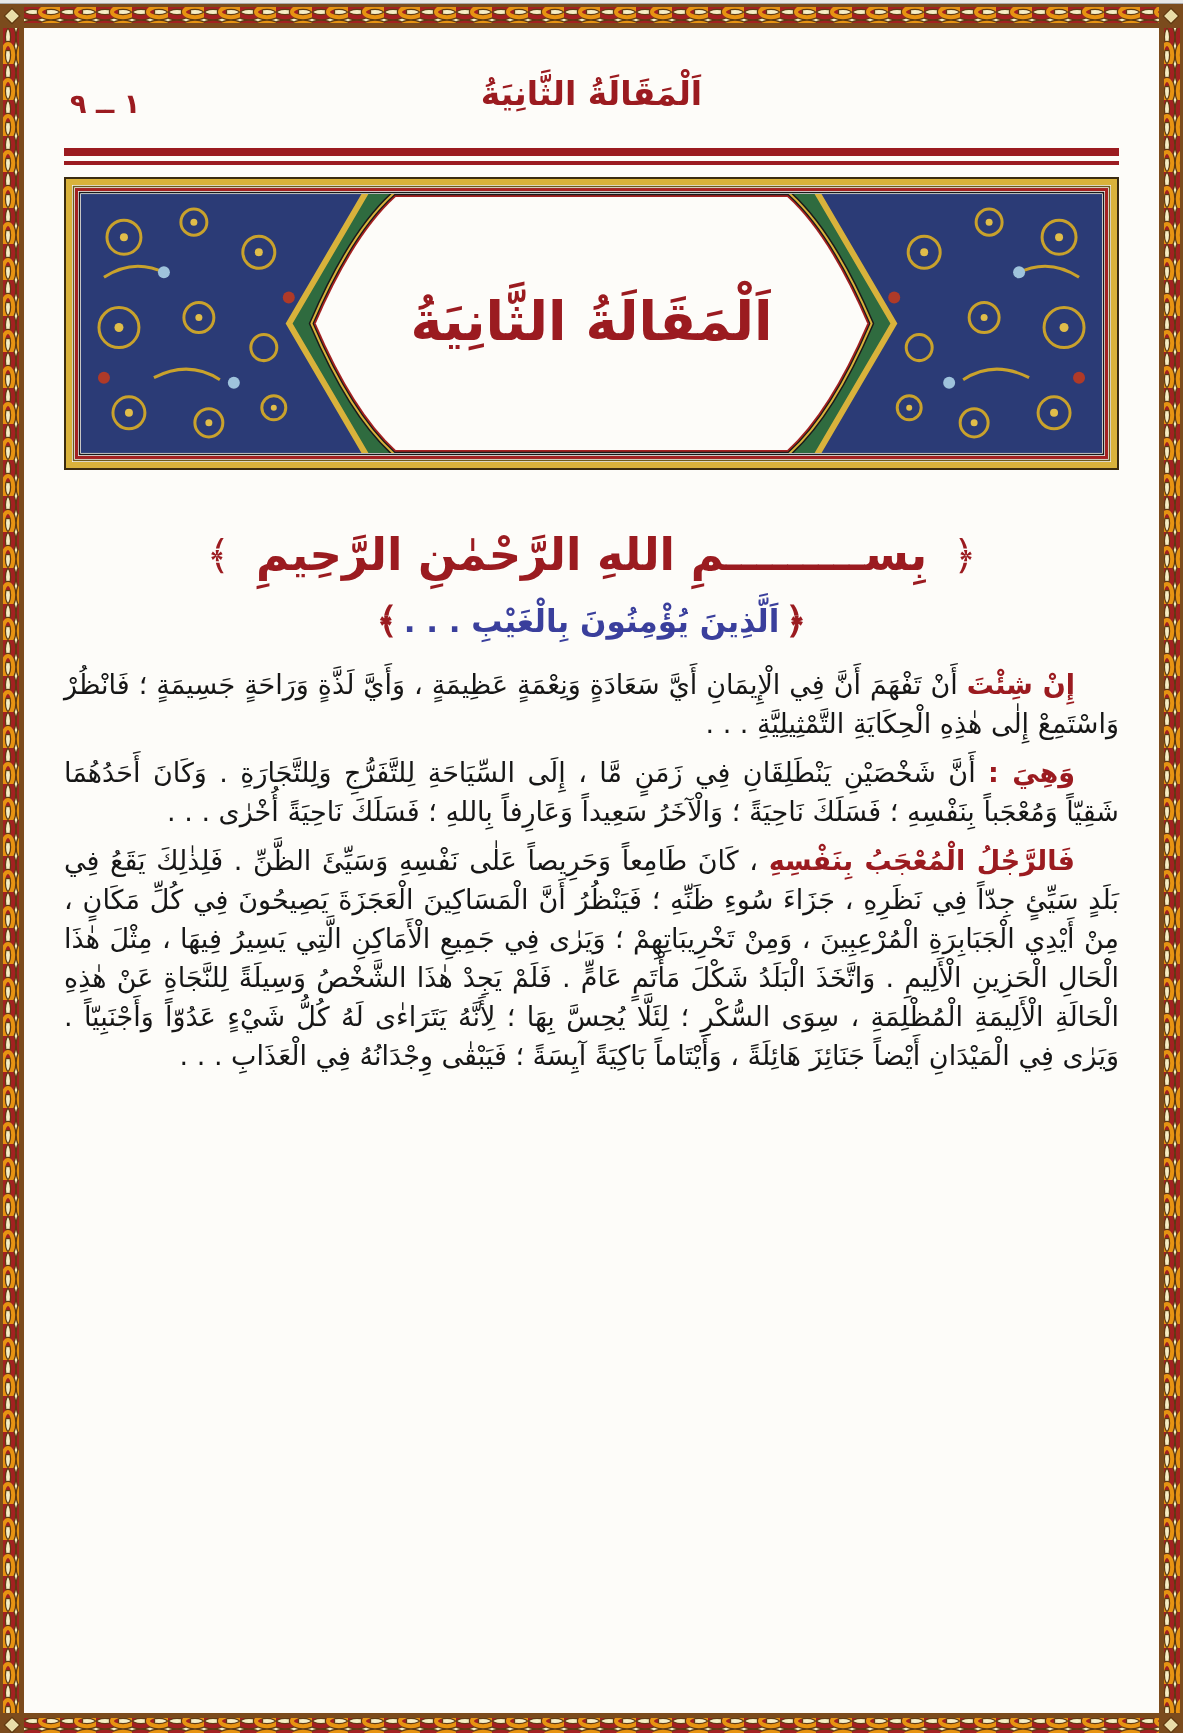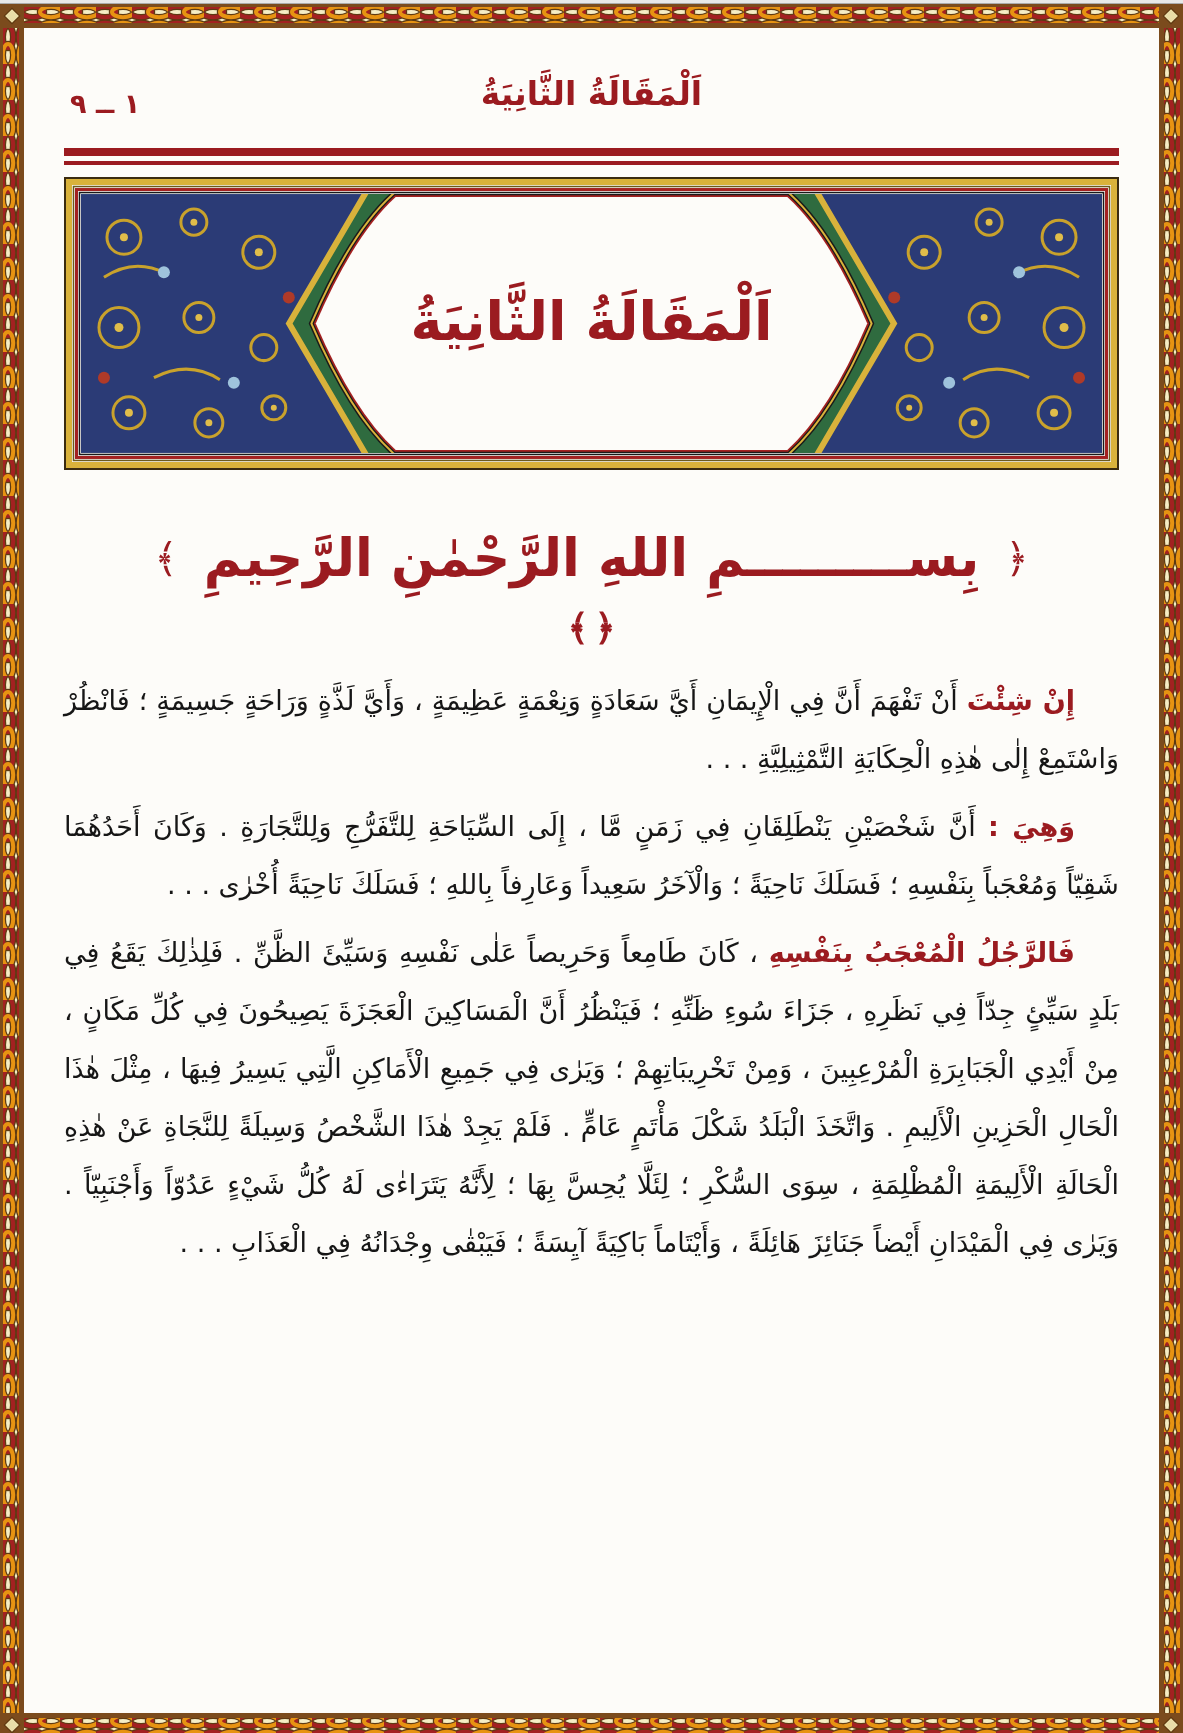--- a/index.html
+++ b/index.html
@@ -32,30 +32,30 @@
 
   
   .panel{position:relative;margin-top:12px;height:293px;}
   .panel svg{position:absolute;inset:0;width:100%;height:100%;}
   .panel-title{position:absolute;left:50%;top:50%;transform:translate(-50%,-54%);
     color:#9B1B20;font-size:54px;font-weight:bold;white-space:nowrap;direction:rtl;}
 
   
   .basmala-row{margin-top:58px;display:flex;direction:rtl;justify-content:center;
     align-items:center;gap:26px;color:#9B1B20;}
-  .basmala-text{font-size:52px;font-weight:bold;white-space:nowrap;}
+  .basmala-text{font-size:45px;font-weight:bold;white-space:nowrap;}
   .orn{font-size:40px;line-height:1;}
   .verse-row{margin-top:22px;display:flex;direction:rtl;justify-content:center;
     align-items:center;gap:6px;}
   .verse-text{color:#3A3F9C;font-size:31px;font-weight:bold;}
   .vbracket{color:#9B1B20;font-size:36px;font-weight:bold;line-height:1;}
 
   
   .body-text{direction:rtl;margin-top:26px;color:#161616;}
-  .body-text p{margin:0 0 10px;font-size:27px;line-height:58px;
+  .body-text p{margin:0 0 10px;font-size:27px;line-height:39px;
     text-align:justify;text-indent:44px;}
   .lead{color:#9B1B20;font-weight:bold;}
 </style>
 </head>
 <body>
 
 <div class="page">
 
   <div class="b-strip b-top">
     <svg viewBox="0 0 1135 24" preserveAspectRatio="none">
@@ -237,20 +237,21 @@
     </div>
 
     <div class="basmala-row">
       <span class="orn">﴿</span>
       <span class="basmala-text">بِســـــــــمِ اللهِ الرَّحْمٰنِ الرَّحِيمِ</span>
       <span class="orn">﴾</span>
     </div>
 
     <div class="verse-row">
       <span class="vbracket">﴿</span>
+      <span class="verse-text">اَلَّذِينَ يُؤْمِنُونَ بِالْغَيْبِ . . .</span>
       <span class="vbracket">﴾</span>
     </div>
 
     <div class="body-text">
       <p><span class="lead">إِنْ شِئْتَ</span><span> أَنْ تَفْهَمَ أَنَّ فِي الْإِيمَانِ أَيَّ سَعَادَةٍ وَنِعْمَةٍ عَظِيمَةٍ ، وَأَيَّ لَذَّةٍ وَرَاحَةٍ جَسِيمَةٍ ؛ فَانْظُرْ وَاسْتَمِعْ إِلٰى هٰذِهِ الْحِكَايَةِ التَّمْثِيلِيَّةِ . . .</span></p>
       <p><span class="lead">وَهِيَ :</span><span> أَنَّ شَخْصَيْنِ يَنْطَلِقَانِ فِي زَمَنٍ مَّا ، إِلَى السِّيَاحَةِ لِلتَّفَرُّجِ وَلِلتَّجَارَةِ . وَكَانَ أَحَدُهُمَا شَقِيّاً وَمُعْجَباً بِنَفْسِهِ ؛ فَسَلَكَ نَاحِيَةً ؛ وَالْآخَرُ سَعِيداً وَعَارِفاً بِاللهِ ؛ فَسَلَكَ نَاحِيَةً أُخْرٰى . . .</span></p>
       <p><span class="lead">فَالرَّجُلُ الْمُعْجَبُ بِنَفْسِهِ</span><span> ، كَانَ طَامِعاً وَحَرِيصاً عَلٰى نَفْسِهِ وَسَيِّئَ الظَّنِّ . فَلِذٰلِكَ يَقَعُ فِي بَلَدٍ سَيِّئٍ جِدّاً فِي نَظَرِهِ ، جَزَاءَ سُوءِ ظَنِّهِ ؛ فَيَنْظُرُ أَنَّ الْمَسَاكِينَ الْعَجَزَةَ يَصِيحُونَ فِي كُلِّ مَكَانٍ ، مِنْ أَيْدِي الْجَبَابِرَةِ الْمُرْعِبِينَ ، وَمِنْ تَخْرِيبَاتِهِمْ ؛ وَيَرٰى فِي جَمِيعِ الْأَمَاكِنِ الَّتِي يَسِيرُ فِيهَا ، مِثْلَ هٰذَا الْحَالِ الْحَزِينِ الْأَلِيمِ . وَاتَّخَذَ الْبَلَدُ شَكْلَ مَأْتَمٍ عَامٍّ . فَلَمْ يَجِدْ هٰذَا الشَّخْصُ وَسِيلَةً لِلنَّجَاةِ عَنْ هٰذِهِ الْحَالَةِ الْأَلِيمَةِ الْمُظْلِمَةِ ، سِوَى السُّكْرِ ؛ لِئَلَّا يُحِسَّ بِهَا ؛ لِأَنَّهُ يَتَرَاءٰى لَهُ كُلُّ شَيْءٍ عَدُوّاً وَأَجْنَبِيّاً . وَيَرٰى فِي الْمَيْدَانِ أَيْضاً جَنَائِزَ هَائِلَةً ، وَأَيْتَاماً بَاكِيَةً آيِسَةً ؛ فَيَبْقٰى وِجْدَانُهُ فِي الْعَذَابِ . . .</span></p>
     </div>
 
   </div>

